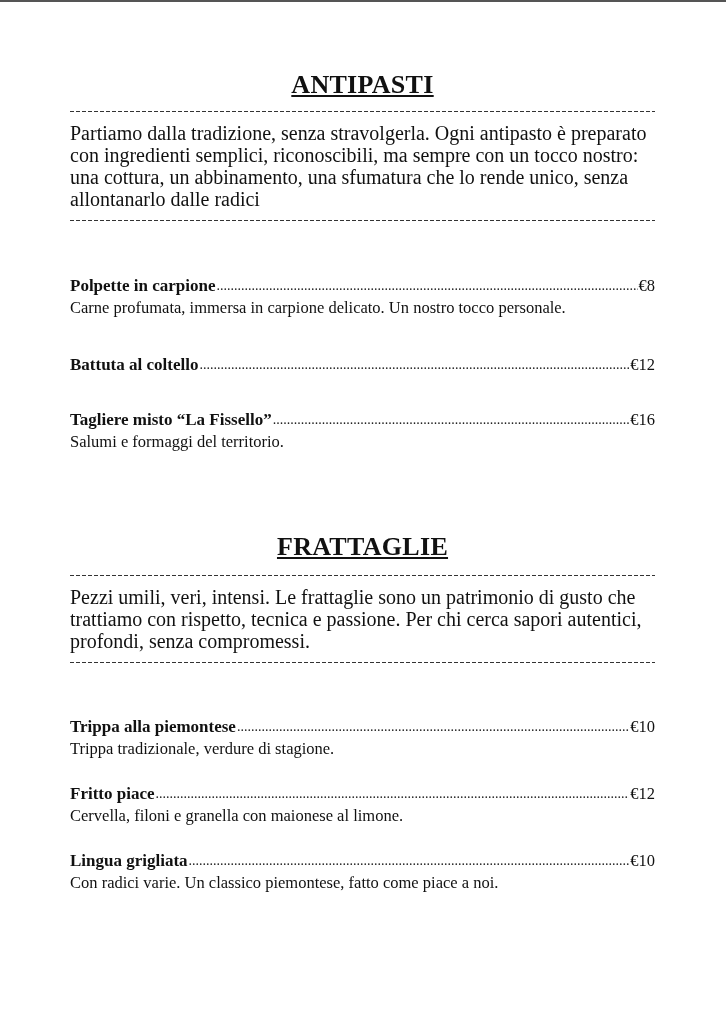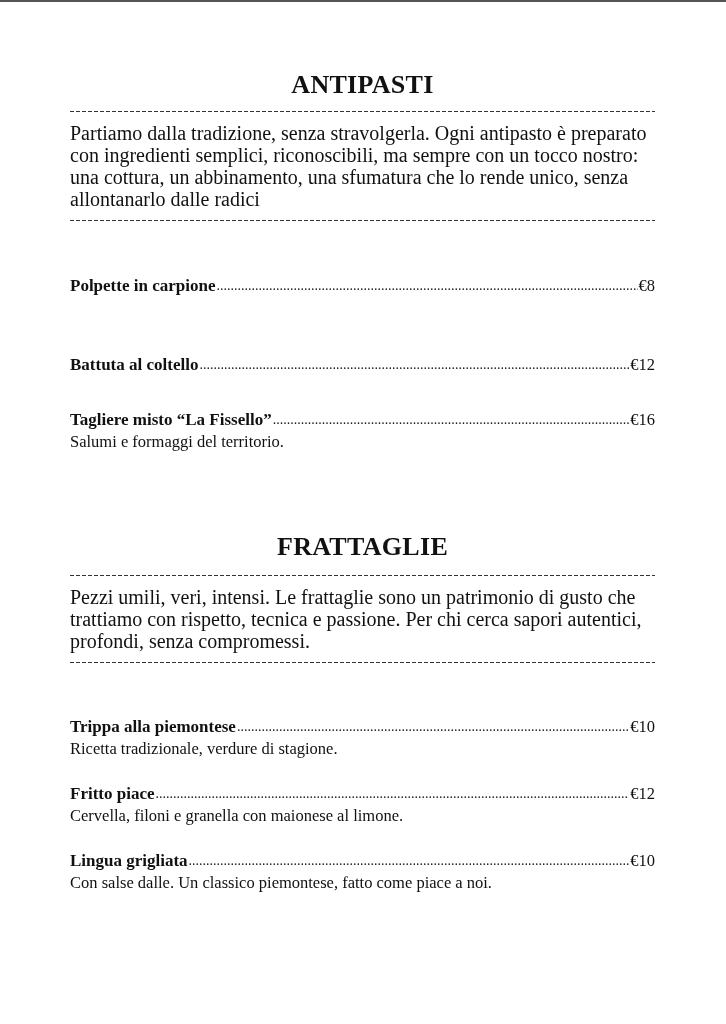--- a/index.html
+++ b/index.html
@@ -9,20 +9,21 @@
       color: #111111;
       border-top: 2px solid #555555;
       box-sizing: border-box;
     }
     .page { position: absolute; left: 70px; top: 0; width: 585px; }
     .section-title {
       font-family: "Liberation Serif", serif;
       font-weight: bold; font-size: 26px; text-align: center;
       position: absolute; left: 0; width: 585px; margin: 0;
       letter-spacing: 0.3px;
+      text-decoration: underline;
     }
     .dash {
       position: absolute; left: 0; width: 585px; height: 1px;
       background: repeating-linear-gradient(to right, #333 0 4px, transparent 4px 6px);
     }
     .intro {
       position: absolute; left: 0; width: 585px;
       font-family: "Liberation Serif", serif;
       font-size: 20px; line-height: 22px; margin: 0;
     }
@@ -54,20 +55,21 @@
   <div class="dash" style="top:109px;"></div>
   <p class="intro" style="top:120px;">Partiamo dalla tradizione, senza stravolgerla. Ogni antipasto è preparato con ingredienti semplici, riconoscibili, ma sempre con un tocco nostro: una cottura, un abbinamento, una sfumatura che lo rende unico, senza allontanarlo dalle radici</p>
   <div class="dash" style="top:218px;"></div>
 
   <div class="item" style="top:273px;">
     <div class="item-line">
       <span class="item-name">Polpette in carpione</span>
       <span class="leader"></span>
       <span class="price">€8</span>
     </div>
+    <p class="item-desc">Carne profumata, immersa in carpione delicato. Un nostro tocco personale.</p>
   </div>
 
   <div class="item" style="top:352px;">
     <div class="item-line">
       <span class="item-name">Battuta al coltello</span>
       <span class="leader"></span>
       <span class="price">€12</span>
     </div>
   </div>
 
@@ -84,34 +86,34 @@
   <div class="dash" style="top:573px;"></div>
   <p class="intro" style="top:584px;">Pezzi umili, veri, intensi. Le frattaglie sono un patrimonio di gusto che trattiamo con rispetto, tecnica e passione. Per chi cerca sapori autentici, profondi, senza compromessi.</p>
   <div class="dash" style="top:660px;"></div>
 
   <div class="item" style="top:714px;">
     <div class="item-line">
       <span class="item-name">Trippa alla piemontese</span>
       <span class="leader"></span>
       <span class="price">€10</span>
     </div>
-    <p class="item-desc">Ricetta tradizionale, verdure di stagione.</p>
+    <p class="item-desc">Trippa tradizionale, verdure di stagione.</p>
   </div>
 
   <div class="item" style="top:781px;">
     <div class="item-line">
       <span class="item-name">Fritto piace</span>
       <span class="leader"></span>
       <span class="price">€12</span>
     </div>
     <p class="item-desc">Cervella, filoni e granella con maionese al limone.</p>
   </div>
 
   <div class="item" style="top:848px;">
     <div class="item-line">
       <span class="item-name">Lingua grigliata</span>
       <span class="leader"></span>
       <span class="price">€10</span>
     </div>
-    <p class="item-desc">Con salse dalle. Un classico piemontese, fatto come piace a noi.</p>
+    <p class="item-desc">Con radici varie. Un classico piemontese, fatto come piace a noi.</p>
   </div>
 
 </div>
 
 </body></html>

